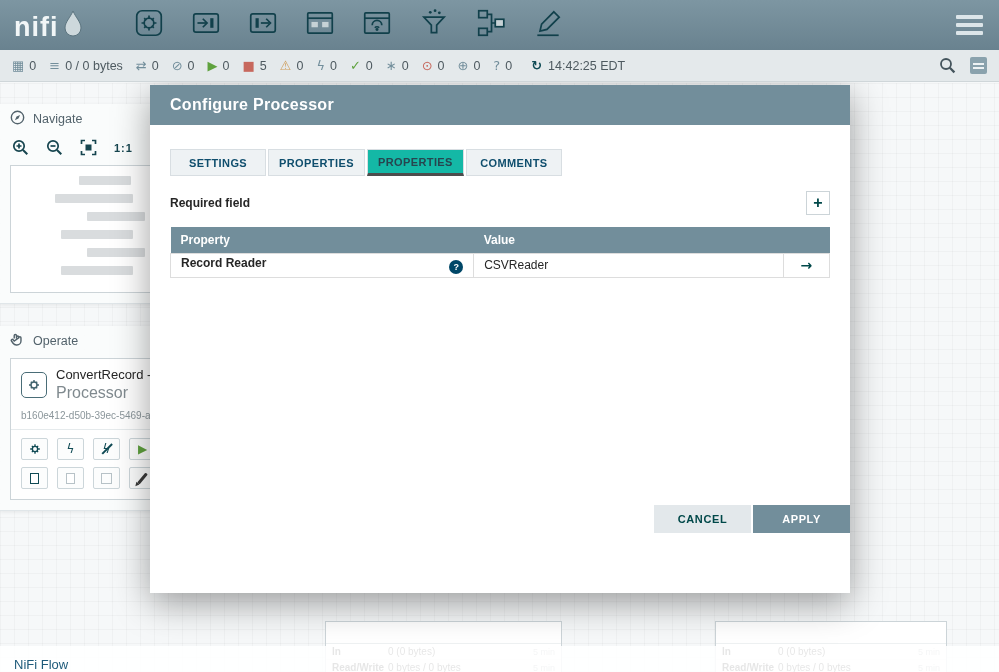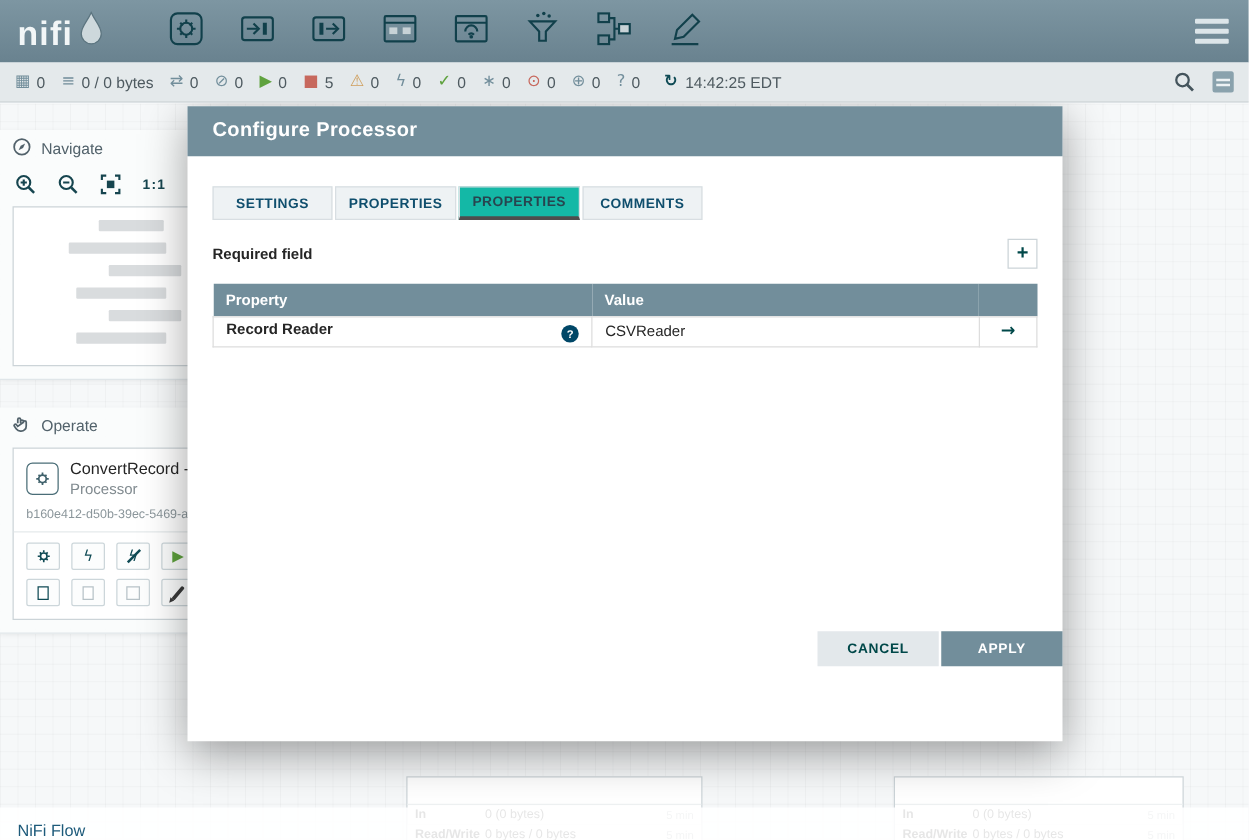--- a/index.html
+++ b/index.html
@@ -72,21 +72,21 @@
   .minimap { margin:2px 10px 10px; height:128px; background:#fff; border:1px solid #ccd4d8; position:relative; cursor:move; }
   .mm-bar { position:absolute; height:9px; background:#d9dcde; border-radius:1px; }
 
   .operate-panel { top:326px; }
   .operate-box { margin:2px 10px 10px; background:#fff; border:1px solid #ccd4d8; padding:8px 10px 10px; }
   .op-head { display:flex; align-items:center; gap:9px; }
   .op-proc-icon { flex:0 0 auto; width:26px; height:26px; border:1px solid #4a6d77; border-radius:5px;
     display:flex; align-items:center; justify-content:center; }
   .op-proc-icon svg { stroke:#40626c; fill:none; stroke-width:1.4; }
   .op-name { font-size:13px; color:#262626; white-space:nowrap; overflow:hidden; }
-  .op-type { font-size:12px; color:#808a8f; margin-top:2px; }
+  .op-type { font-size:16px; color:#808a8f; margin-top:2px; }
   .op-id { font-size:10px; color:#8b969b; margin-top:8px; white-space:nowrap; }
   .op-divider { height:1px; background:#e5eaec; margin:8px -10px; }
   .op-row { display:flex; gap:9px; margin-top:7px; }
   .op-btn { width:27px; height:22px; border:1px solid #ccd6da; border-radius:2px; background:#fcfdfd;
     display:flex; align-items:center; justify-content:center; font-size:12px; color:#0f4a54; cursor:pointer; position:relative; }
   .op-btn.green { color:#5fa23e; }
   .op-btn.red { color:#c7685d; }
   .op-btn.disabled { color:#b7c2c7; cursor:default; }
   .op-btn .slash { position:absolute; width:14px; height:1.5px; background:#0f4a54; transform:rotate(-45deg); }
   .icon-copy { width:9px; height:11px; border:1.5px solid currentColor; position:relative; background:#fff; }

